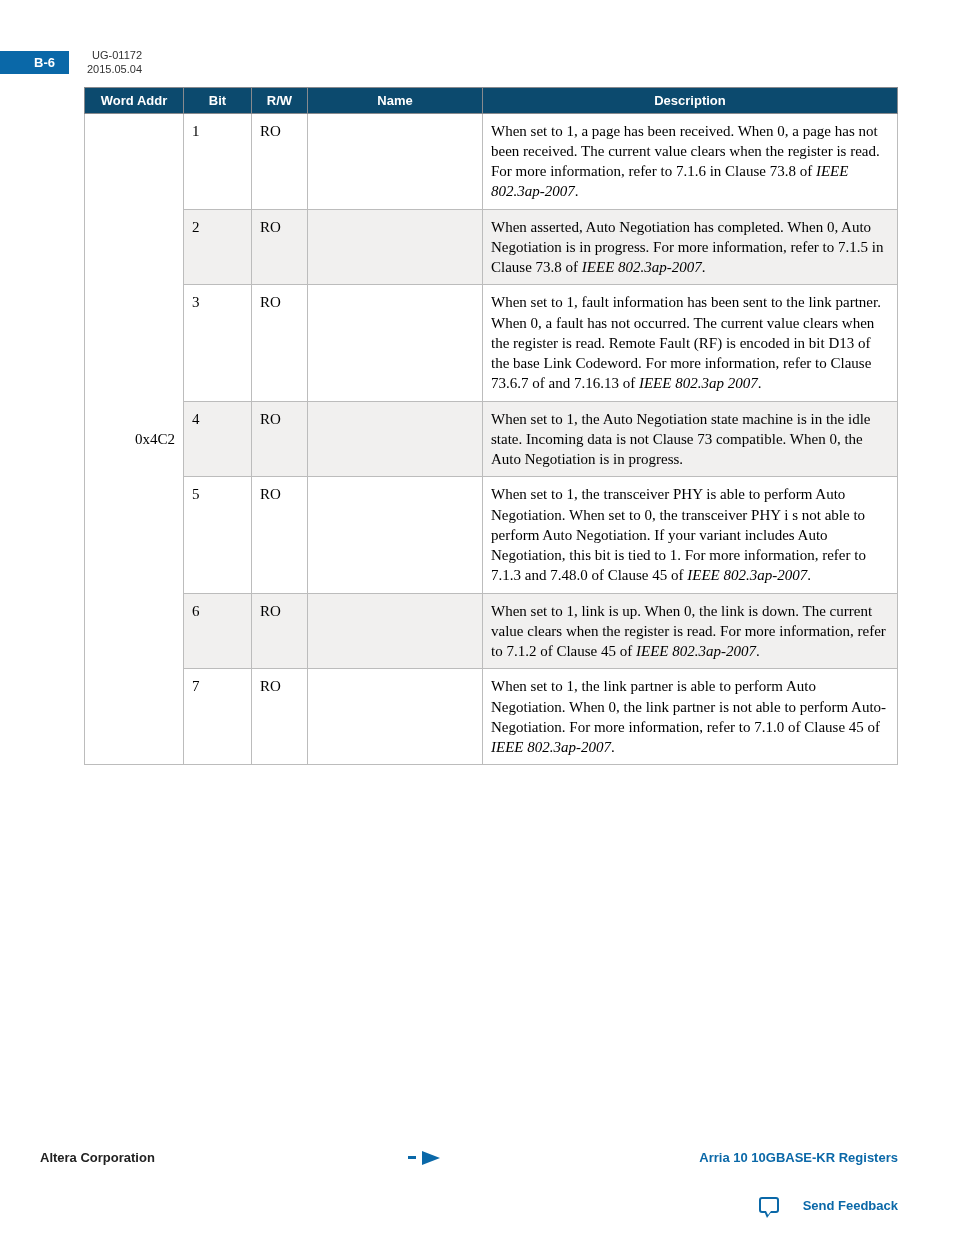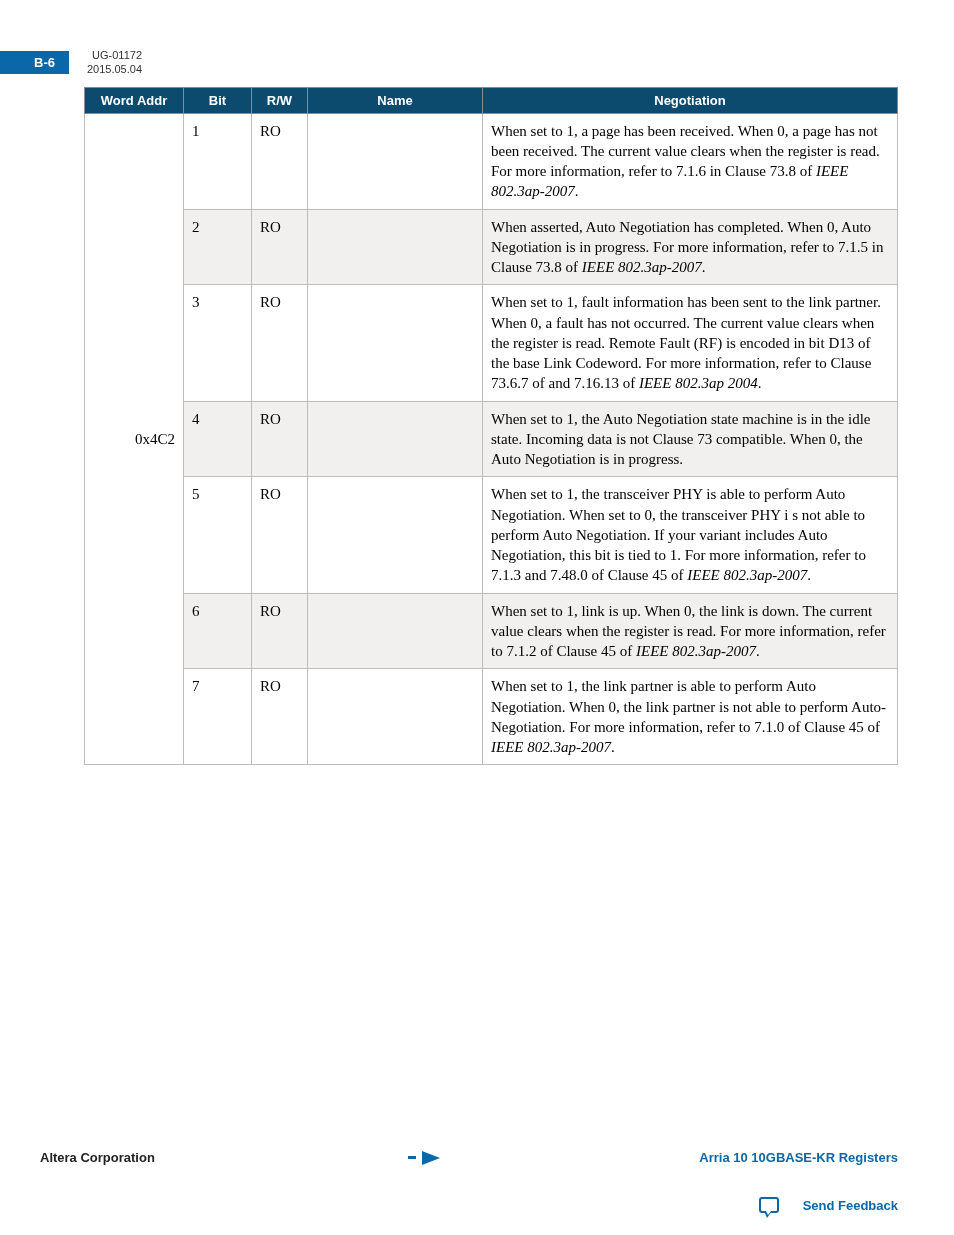--- a/index.html
+++ b/index.html
@@ -175,42 +175,42 @@
         <col class="c3">
         <col class="c4">
         <col class="c5">
     </colgroup>
     <thead>
       <tr>
         <th>Word Addr</th>
         <th>Bit</th>
         <th>R/W</th>
         <th>Name</th>
-        <th>Negotiation</th>
+        <th>Description</th>
       </tr>
     </thead>
     <tbody id="tbody">
         <tr>
           <td class="addr" rowspan="7">0x4C2</td>
           <td>1</td>
           <td>RO</td>
           <td></td>
           <td>When set to 1, a page has been received. When 0, a page has not been received. The current value clears when the register is read. For more information, refer to 7.1.6 in Clause 73.8 of <em>IEEE 802.3ap-2007</em>.</td>
         </tr>
         <tr class="shade">
           <td>2</td>
           <td>RO</td>
           <td></td>
           <td>When asserted, Auto Negotiation has completed. When 0, Auto Negotiation is in progress. For more information, refer to 7.1.5 in Clause 73.8 of <em>IEEE 802.3ap-2007</em>.</td>
         </tr>
         <tr>
           <td>3</td>
           <td>RO</td>
           <td></td>
-          <td>When set to 1, fault information has been sent to the link partner. When 0, a fault has not occurred. The current value clears when the register is read. Remote Fault (RF) is encoded in bit D13 of the base Link Codeword. For more information, refer to Clause 73.6.7 of and 7.16.13 of <em>IEEE 802.3ap 2004</em>.</td>
+          <td>When set to 1, fault information has been sent to the link partner. When 0, a fault has not occurred. The current value clears when the register is read. Remote Fault (RF) is encoded in bit D13 of the base Link Codeword. For more information, refer to Clause 73.6.7 of and 7.16.13 of <em>IEEE 802.3ap 2007</em>.</td>
         </tr>
         <tr class="shade">
           <td>4</td>
           <td>RO</td>
           <td></td>
           <td>When set to 1, the Auto Negotiation state machine is in the idle state. Incoming data is not Clause 73 compatible. When 0, the Auto Negotiation is in progress.</td>
         </tr>
         <tr>
           <td>5</td>
           <td>RO</td>

